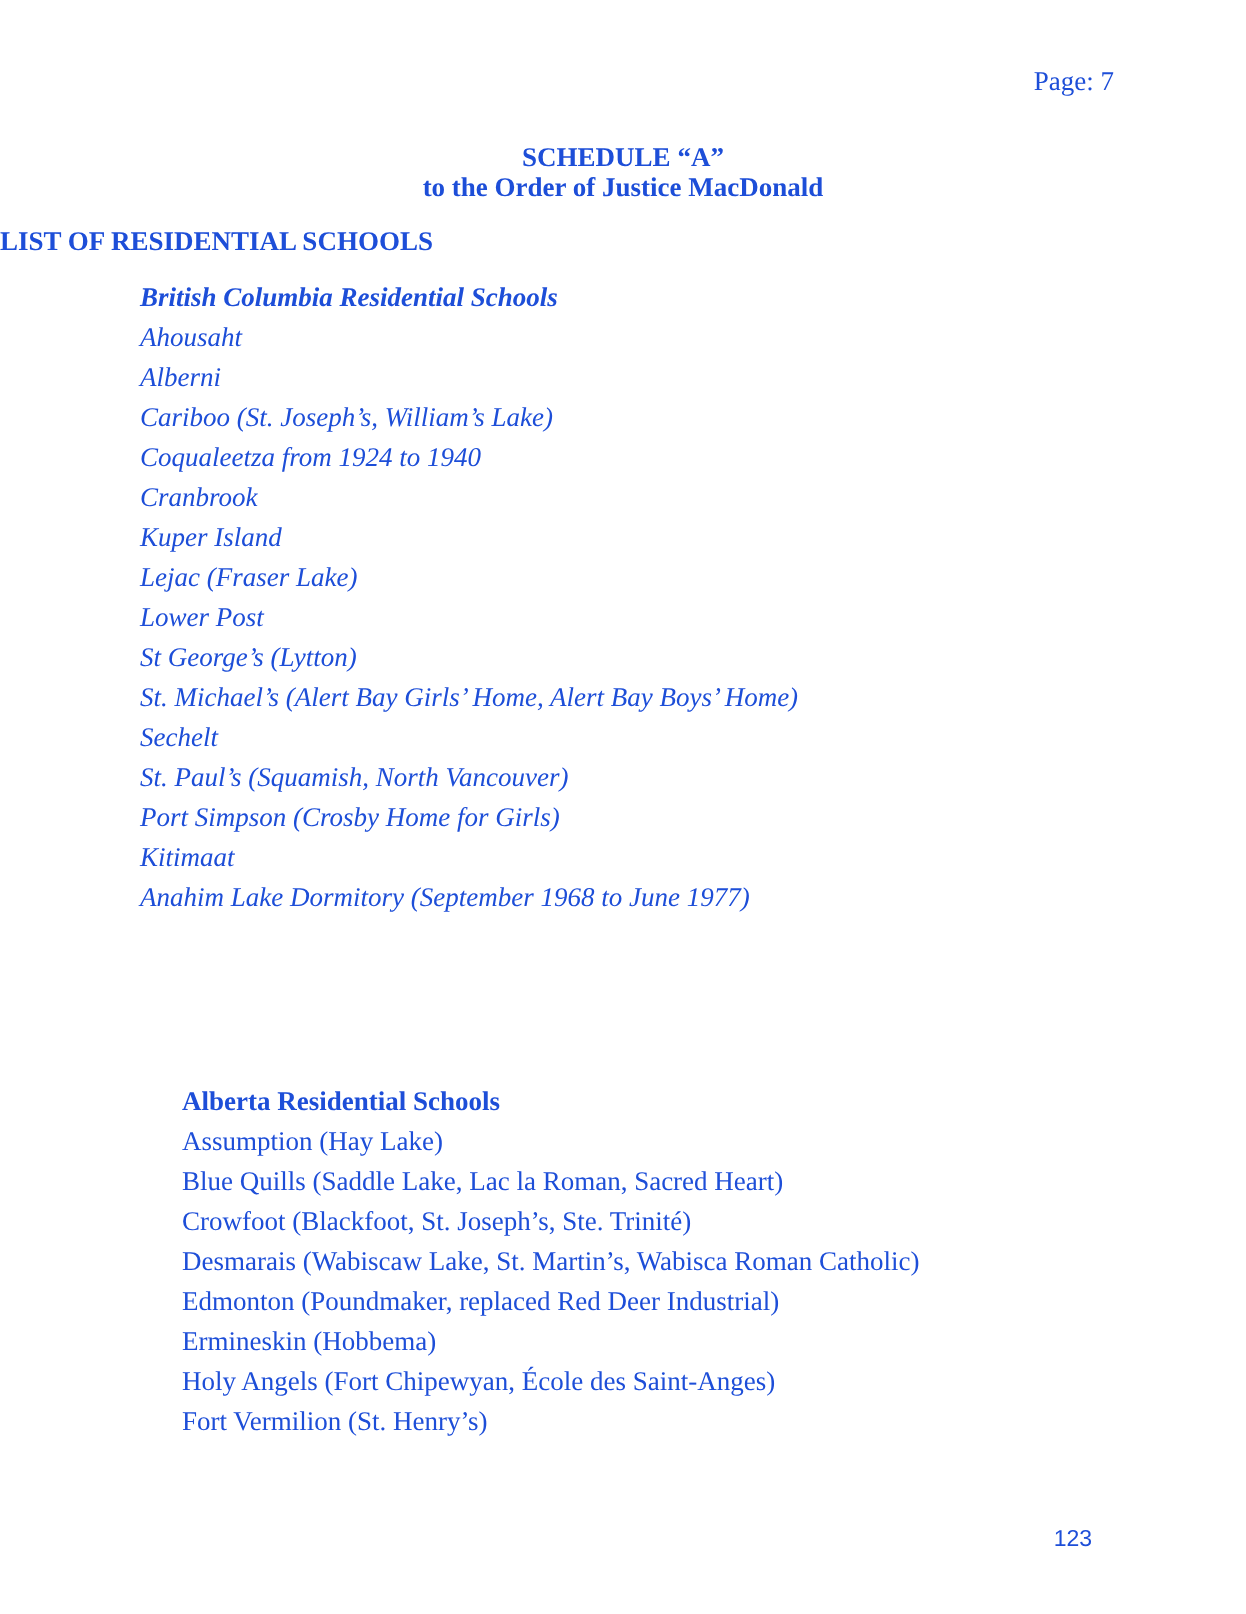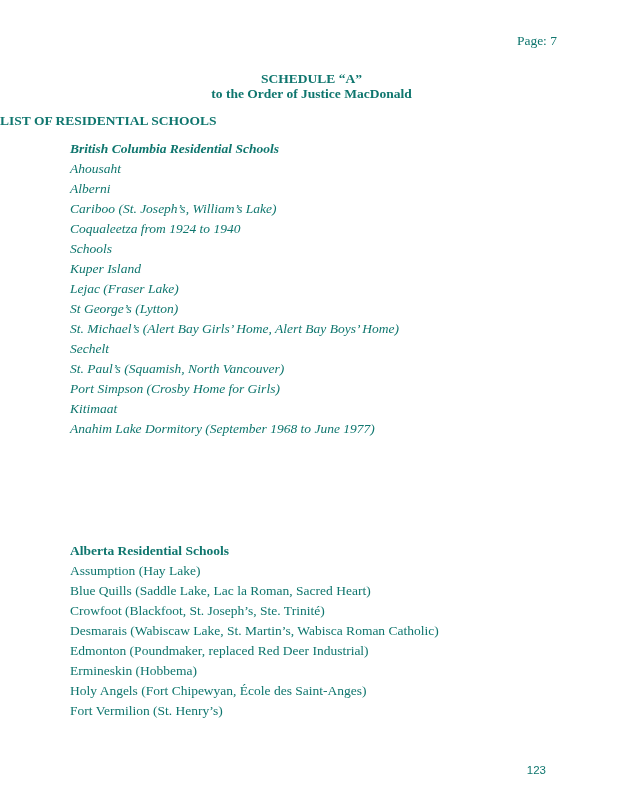--- a/index.html
+++ b/index.html
@@ -1,21 +1,21 @@
 <!DOCTYPE html>
 <html><head>
 <meta charset="utf-8">
 <style>
   html, body { margin: 0; padding: 0; background: #ffffff; }
   .page {
     position: relative;
     width: 623px;
     height: 807px;
     background: #ffffff;
-    color: #0f766e;
+    color: #1d4ed8;
     font-family: "Liberation Serif", serif;
     overflow: hidden;
   }
   .header-page {
     position: absolute;
     top: 33px;
     right: 66px;
     font-size: 13.5px;
     line-height: 15px;
   }
@@ -47,21 +47,21 @@
     line-height: 20px;
   }
   .school-section .section-heading {
     font-weight: 700;
   }
   .school-section .school-item {
     font-weight: 400;
     white-space: nowrap;
   }
   #section-bc { top: 139px; font-style: italic; }
-  #section-ab { top: 541px; }
+  #section-ab { top: 541px; margin-left: 21px; }
   .footer-page {
     position: absolute;
     top: 764px;
     right: 77px;
     font-family: "Liberation Sans", sans-serif;
     font-size: 11.5px;
     line-height: 13px;
   }
 </style>
 </head>
@@ -78,23 +78,24 @@
 
   <div class="list-title">LIST OF RESIDENTIAL SCHOOLS</div>
 
   <div class="school-section" id="section-bc">
     <div class="section-heading">British Columbia Residential Schools</div>
     <div class="section-items">
         <div class="school-item">Ahousaht</div>
         <div class="school-item">Alberni</div>
         <div class="school-item">Cariboo (St. Joseph’s, William’s Lake)</div>
         <div class="school-item">Coqualeetza from 1924 to 1940</div>
-        <div class="school-item">Schools</div>
+        <div class="school-item">Cranbrook</div>
         <div class="school-item">Kuper Island</div>
         <div class="school-item">Lejac (Fraser Lake)</div>
+        <div class="school-item">Lower Post</div>
         <div class="school-item">St George’s (Lytton)</div>
         <div class="school-item">St. Michael’s (Alert Bay Girls’ Home, Alert Bay Boys’ Home)</div>
         <div class="school-item">Sechelt</div>
         <div class="school-item">St. Paul’s (Squamish, North Vancouver)</div>
         <div class="school-item">Port Simpson (Crosby Home for Girls)</div>
         <div class="school-item">Kitimaat</div>
         <div class="school-item">Anahim Lake Dormitory (September 1968 to June 1977)</div>
       </div>
   </div>
 

